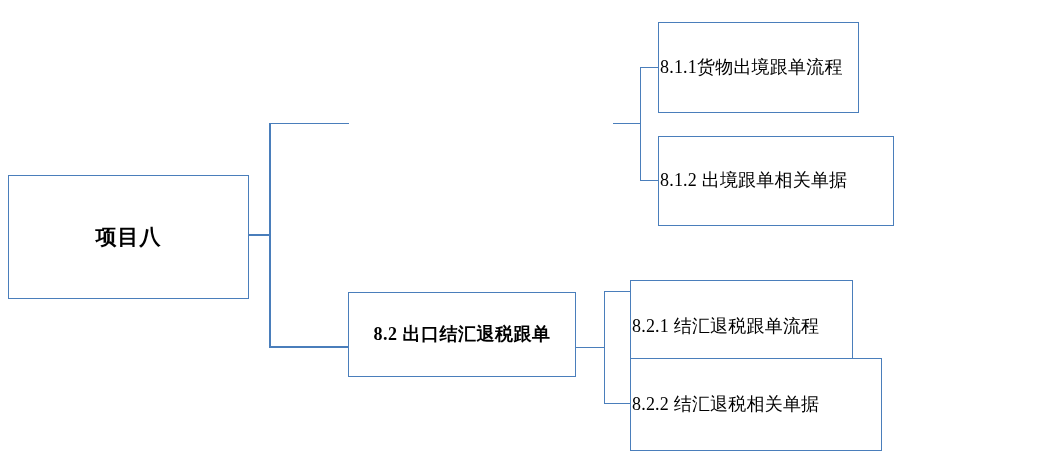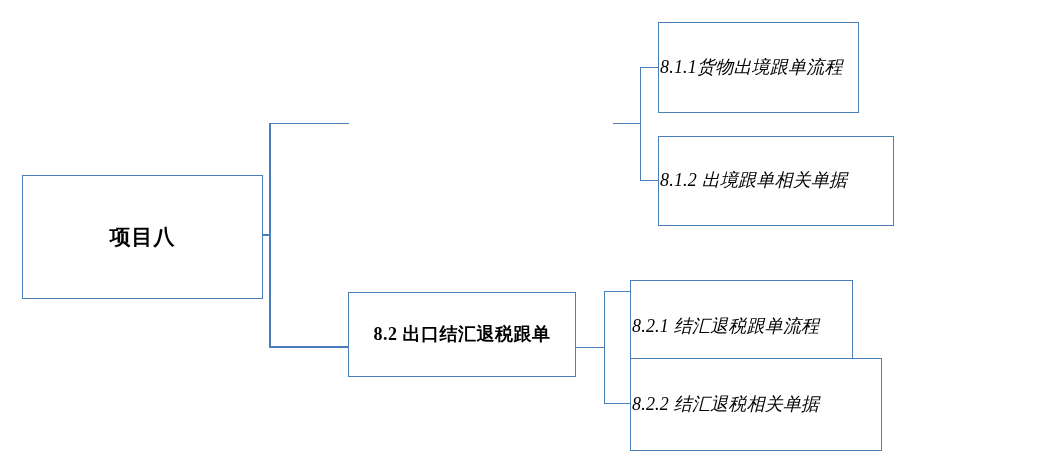--- a/index.html
+++ b/index.html
@@ -32,21 +32,20 @@
     line-height: 1.28;
     white-space: nowrap;
   }
   
   .node-root {
     left: 8px;
     top: 175px;
     width: 241px;
     height: 124px;
     justify-content: center;
-    margin-left: 14px;
   }
   .node-root .label {
     text-align: center;
     font-size: 21px;
     font-weight: bold;
     letter-spacing: 1px;
   }
   .node-root .label .line1 { display: block; }
   .node-root .label .line2 { display: block; }
 
@@ -64,21 +63,20 @@
   }
   .node-l2.n81 { left: 348px; top: 80px; }
   .node-l2.n82 { left: 348px; top: 292px; width: 228px; height: 85px; }
 
   
   .node-l3 .label {
     text-align: left;
     font-size: 18px;
     padding-left: 1px;
     letter-spacing: 0.2px;
-    font-style: italic;
   }
   .node-l3.n811 { left: 658px; top: 22px;  width: 201px; height: 91px; }
   .node-l3.n812 { left: 658px; top: 136px; width: 236px; height: 90px; }
   .node-l3.n821 { left: 630px; top: 247px; width: 223px; height: 94px; margin-top: 33px; }
   .node-l3.n822 { left: 630px; top: 358px; width: 252px; height: 93px; }
 
   
   .conn {
     position: absolute;
     background: #4a7ebb;

